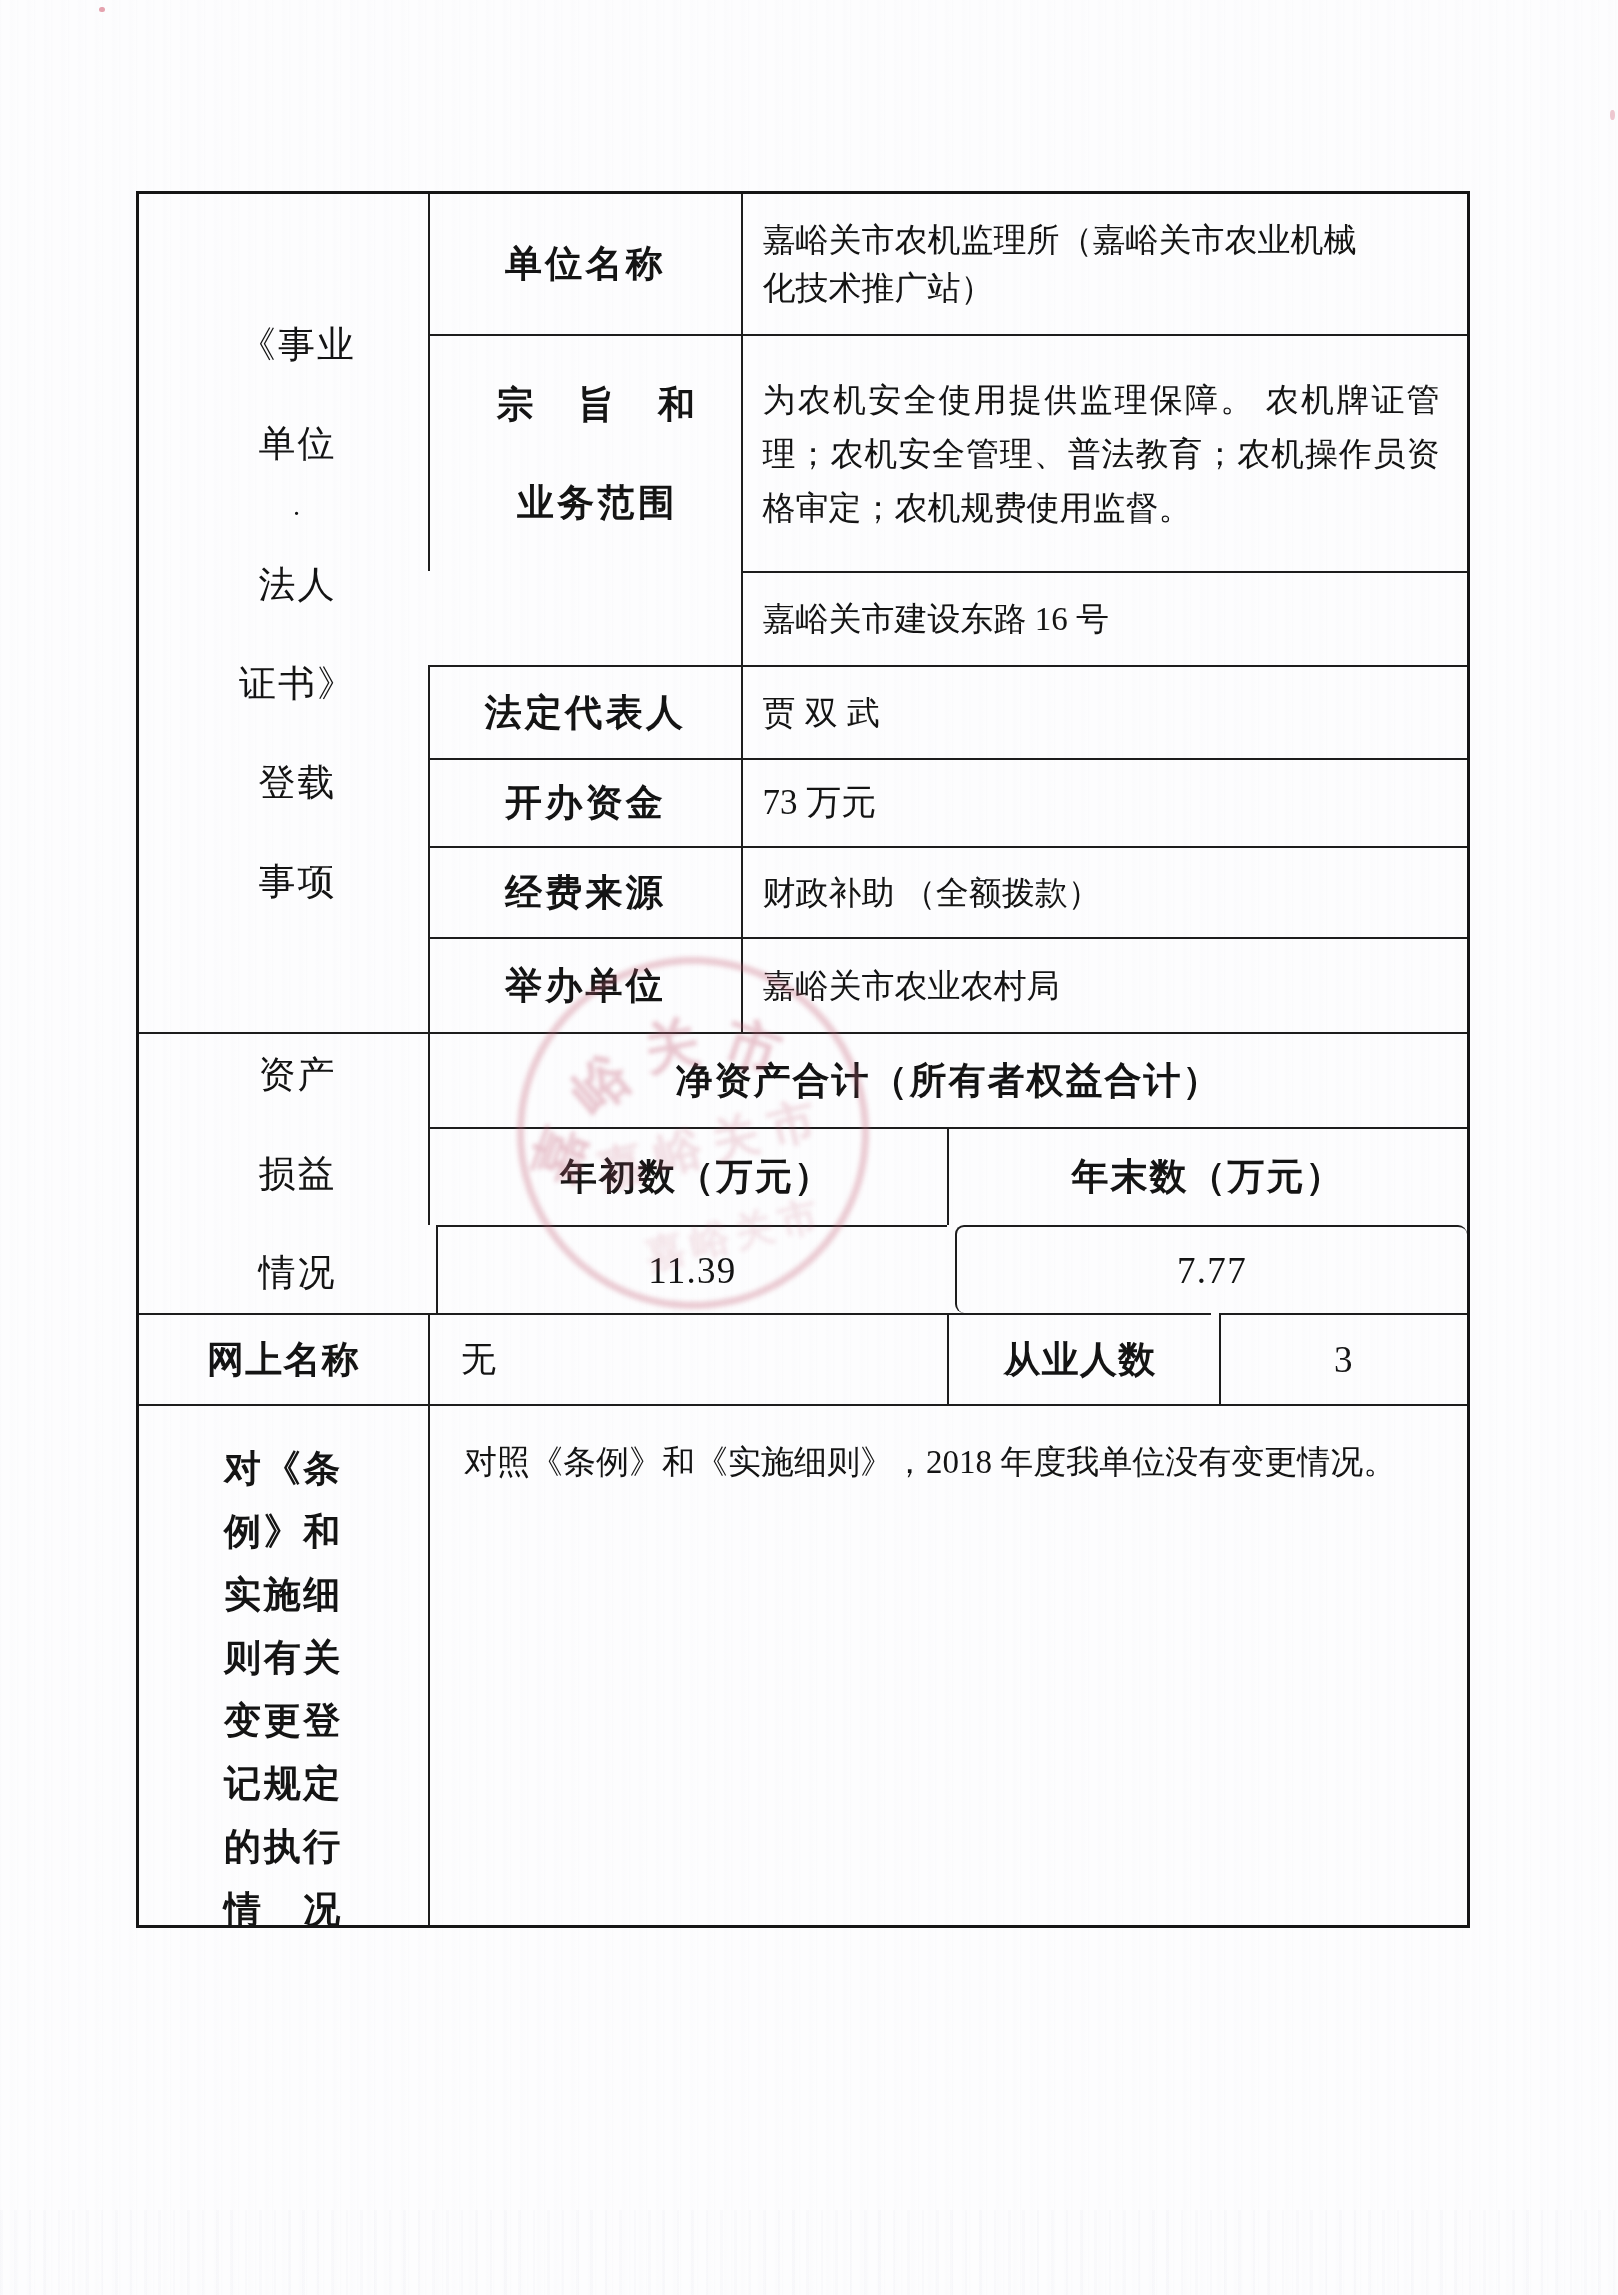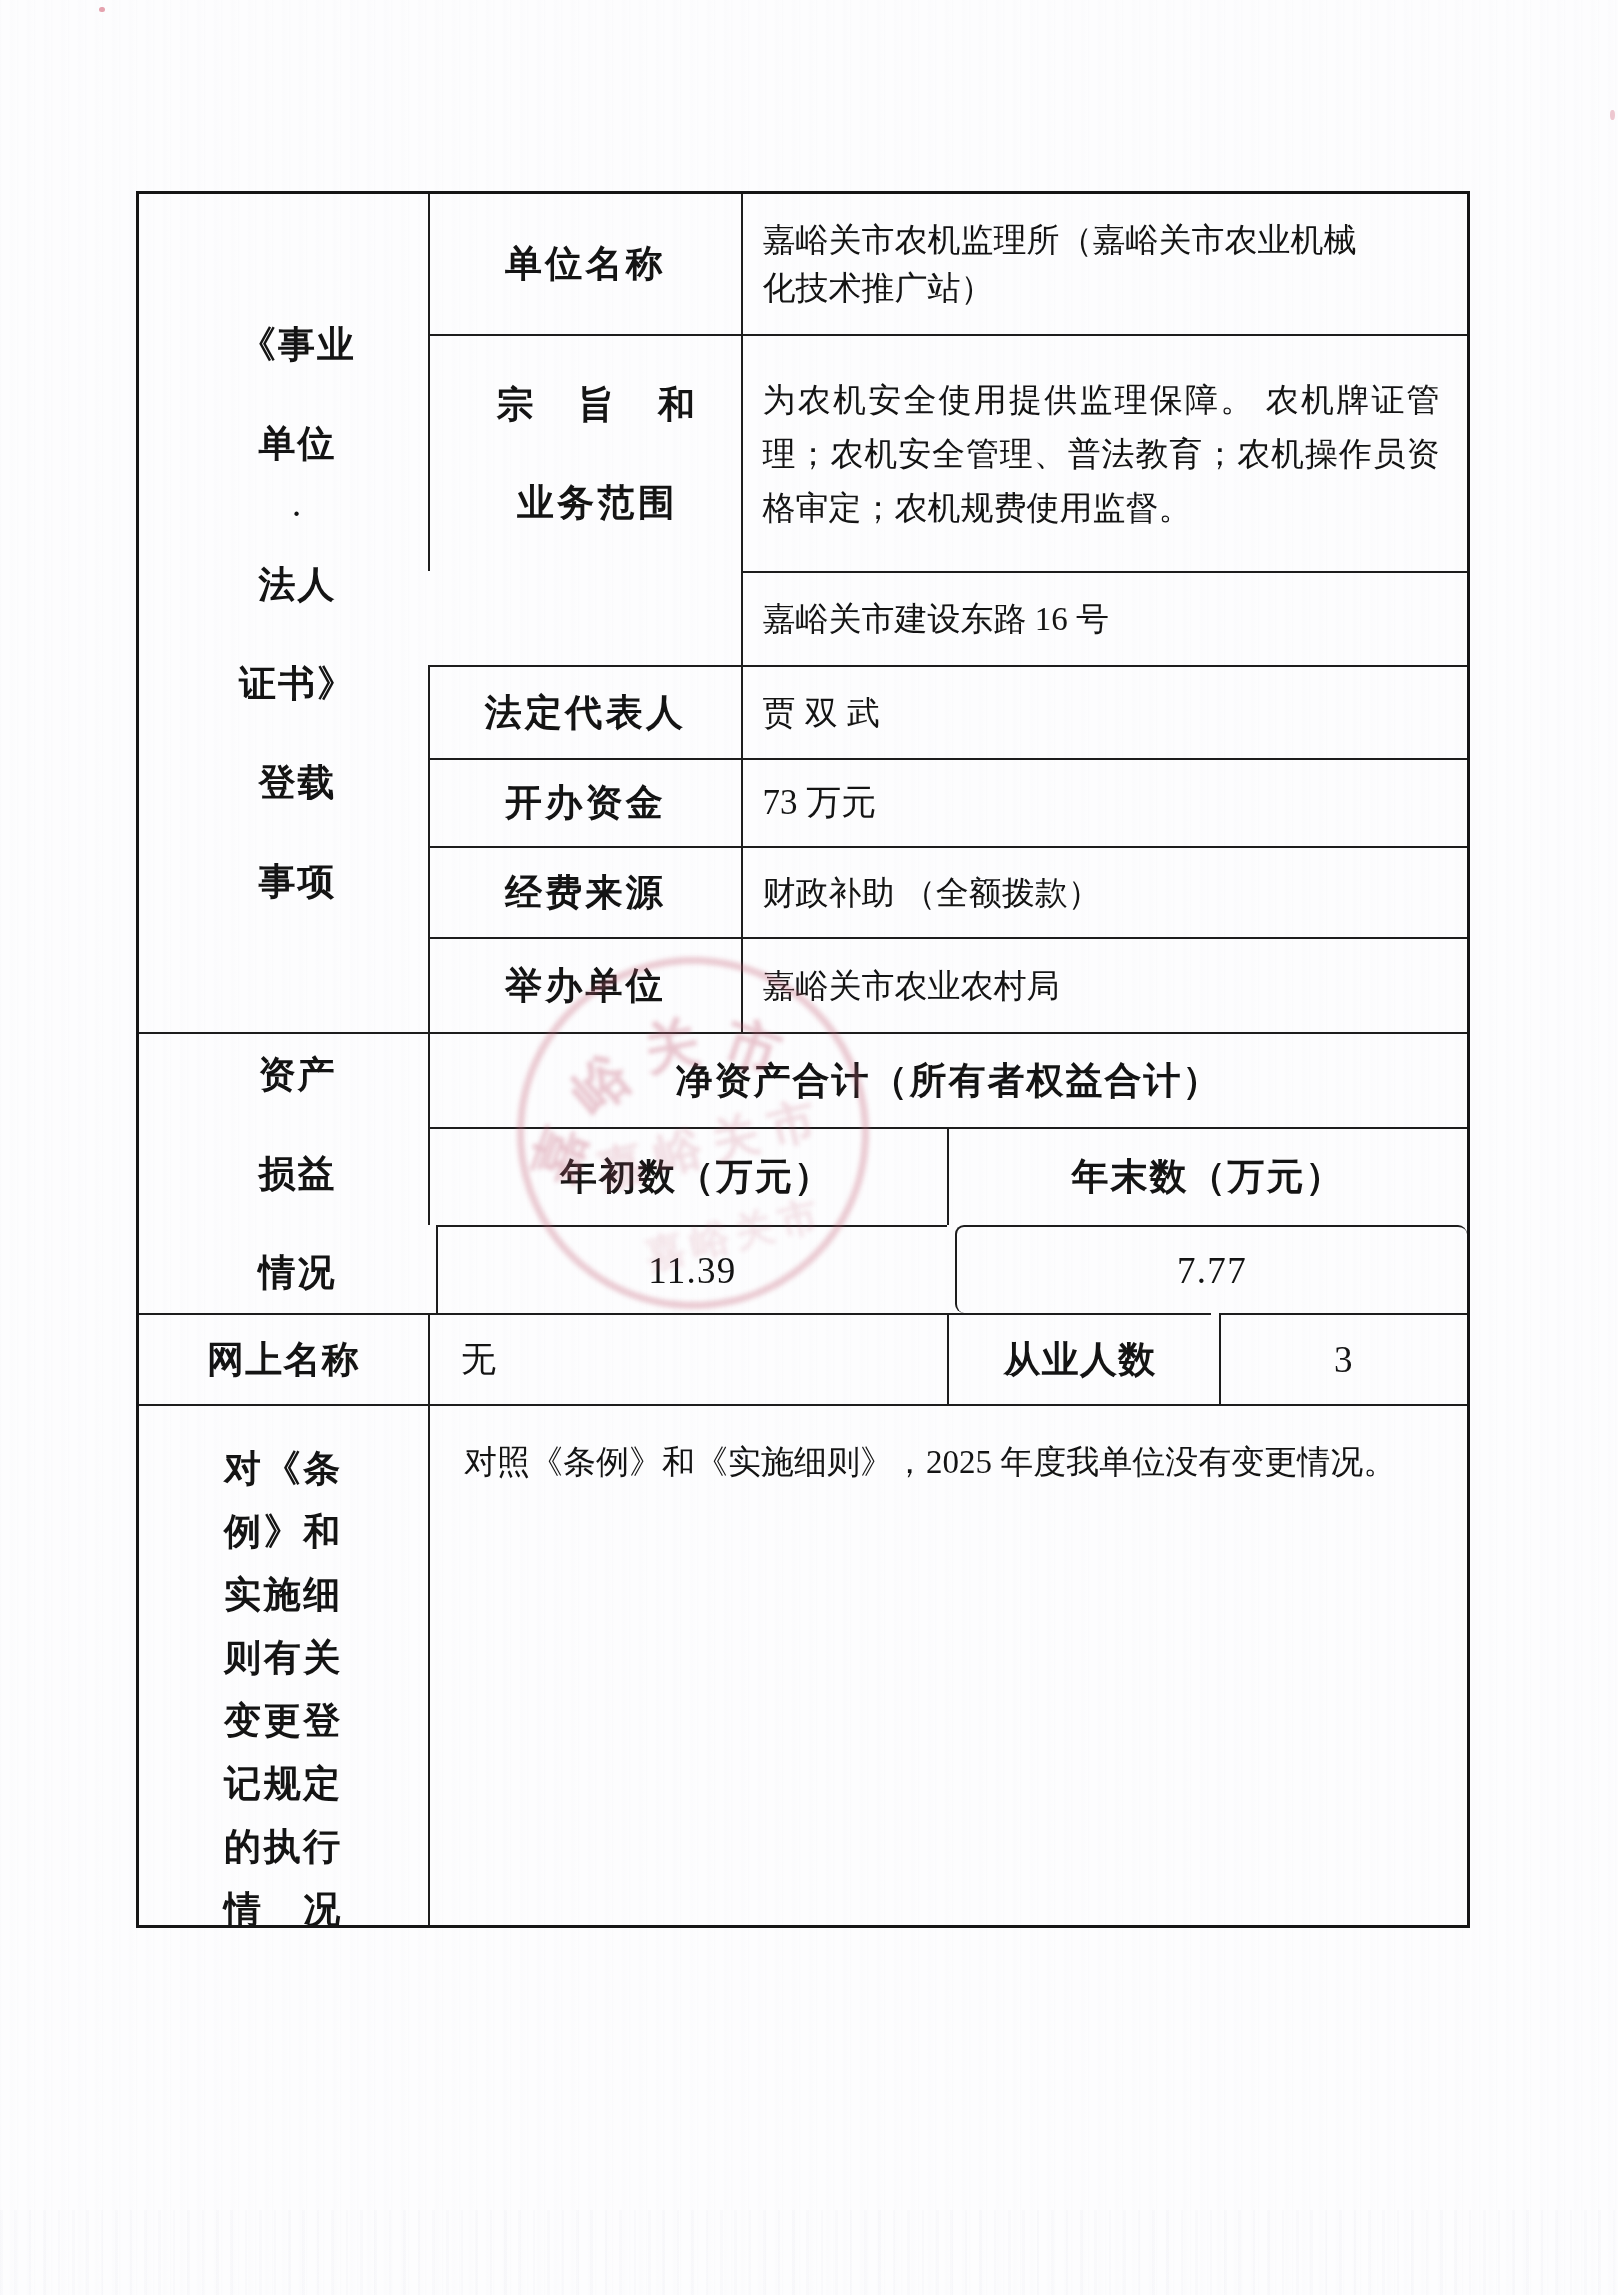--- a/index.html
+++ b/index.html
@@ -53,21 +53,21 @@
     overflow: hidden;
   }
   .noL { border-left: none; }
   .noT { border-top: none; }
 
   .side-label {
     flex-direction: column;
     justify-content: center;
     text-align: center;
     font-size: 37px;
-    font-weight: 700;
+    font-weight: 400;
     letter-spacing: 2px;
     padding-left: 28px;
   }
   .side-label .ln { line-height: 99px; }
   .side-label .ln-dot { line-height: 42px; font-size: 27.4px; }
 
   .flabel {
     justify-content: center;
     text-align: center;
     font-size: 37px;
@@ -184,21 +184,21 @@
     <div class="cell comp-label noL" style="grid-column:1; grid-row:12;justify-content:space-between;">
       <div class="ln">对《条</div>
       <div class="ln">例》和</div>
       <div class="ln">实施细</div>
       <div class="ln">则有关</div>
       <div class="ln">变更登</div>
       <div class="ln">记规定</div>
       <div class="ln">的执行</div>
       <div class="ln">情　况</div>
     </div>
-    <div class="cell comp-content" style="grid-column:2 / span 4; grid-row:12;">对照《条例》和《实施细则》，2025 年度我单位没有变更情况。</div>
+    <div class="cell comp-content" style="grid-column:2 / span 4; grid-row:12;">对照《条例》和《实施细则》，2018 年度我单位没有变更情况。</div>
 
   </div>
 
   <div class="seal">
     <svg viewBox="0 0 566 566" xmlns="http://www.w3.org/2000/svg">
       <circle cx="283" cy="283" r="264" fill="none" stroke="rgba(197,100,122,0.38)" stroke-width="11"></circle>
       <path id="sealArcTop" d="M 78 336 A 212 212 0 0 1 488 330" fill="none"></path>
       <text font-size="84" font-weight="bold" fill="rgba(196,96,118,0.42)" letter-spacing="26">
         <textPath href="#sealArcTop" startOffset="18">嘉峪关市</textPath>
       </text>

